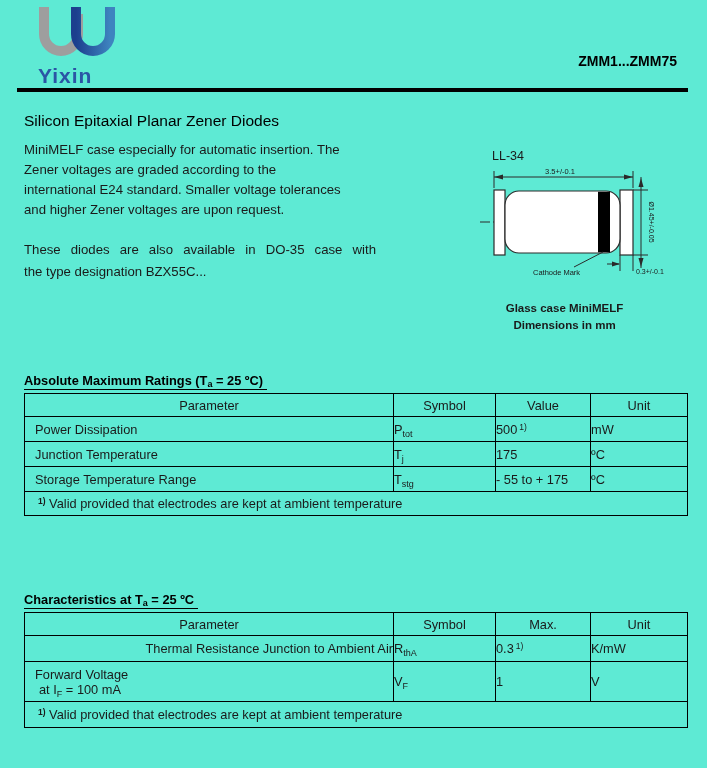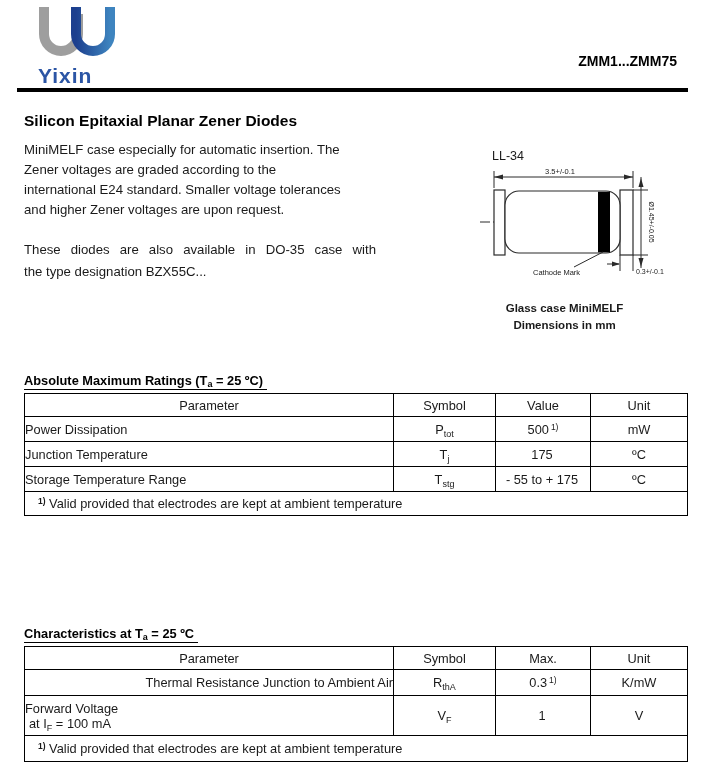--- a/index.html
+++ b/index.html
@@ -1,37 +1,37 @@
 <!DOCTYPE html>
 <html><head>
 <meta charset="utf-8">
 <style>
   html,body { margin:0; padding:0; background:#e8e8e8; }
   .page {
     position:relative; width:707px; height:768px; margin:0 auto;
-    background:#ffffff; overflow:hidden;
+    background:#5eead4; overflow:hidden;
     font-family:"Liberation Sans", sans-serif; color:#1a1a1a;
   }
   
   .logo { position:absolute; left:36px; top:6px; width:120px; }
   .logo-text {
     font-size:21px; font-weight:bold; color:#2b55a5; letter-spacing:1px;
     margin-top:-2px; margin-left:2px;
   }
   .part-range {
     position:absolute; top:53px; right:30px;
     font-size:14px; font-weight:bold; color:#000;
   }
   .header-rule {
     position:absolute; left:17px; top:88px; width:671px; height:4px; background:#000;
   }
   
   .intro-heading {
     position:absolute; left:24px; top:112px;
-    font-size:15.5px; font-weight:bold; color:#000;
+    font-size:15.5px; font-weight:normal; color:#000;
   }
   .para1 { position:absolute; left:24px; top:140px; width:360px;
            font-size:13.2px; line-height:20px; }
   .para2 { position:absolute; left:24px; top:239px; width:352px;
            font-size:13.2px; line-height:22px; }
   .para2 .justified { text-align:justify; text-align-last:justify; }
   
   .drawing { position:absolute; left:476px; top:140px; width:237px; height:150px; }
   .drawing svg { display:block; }
   .pkg-captions {
@@ -44,22 +44,22 @@
     display:inline-block; font-size:12.8px; font-weight:bold; color:#000;
     border-bottom:1.5px solid #000; padding-bottom:1px; padding-right:4px;
   }
   .tbl-title .sub { font-size:9px; position:relative; bottom:-2px; }
   table.data {
     border-collapse:collapse; table-layout:fixed; width:663px; margin-top:3px;
     font-size:12.8px; color:#1a1a1a;
   }
   table.data td { border:1.5px solid #000; padding:0; }
   table.data td.hdr { text-align:center; height:22px; }
-  table.data td.param { text-align:left; height:24px; }
-  table.data td.ctr { text-align:center; height:24px; }
+  table.data td.param { text-align:left; padding-left:10px; height:24px; }
+  table.data td.ctr { text-align:left; height:24px; }
   table.data td.footnote { padding-left:13px; height:23px; }
   .sub { font-size:9px; position:relative; bottom:-3px; }
   .sup { font-size:8.5px; font-weight:bold; position:relative; top:-4px; }
   .sup-lite { font-size:8.5px; position:relative; top:-4px; margin-left:2px; }
   .param-line2 { padding-left:4px; }
 </style>
 </head>
 <body>
 
 <div class="page">
@@ -171,21 +171,21 @@
         <td class="ctr"><span>- 55 to + 175</span><span class="sup-lite"></span></td>
         <td class="ctr">ºC</td>
       </tr>
       <tr>
         <td class="footnote" colspan="4"><span class="sup">1)</span><span> Valid provided that electrodes are kept at ambient temperature</span></td>
       </tr>
     </tbody>
       </table>
   </div>
 
-  <div class="tbl-section" style="top:590px;margin-top:34px;">
+  <div class="tbl-section" style="top:590px;">
     <div class="tbl-title"><span>Characteristics at T</span><span class="sub">a</span><span> = 25 ºC</span></div>
     <table class="data">
       <colgroup>
           <col style="width:369px">
           <col style="width:102px">
           <col style="width:95px">
           <col style="width:97px">
         </colgroup>
       <tbody>
           <tr>

